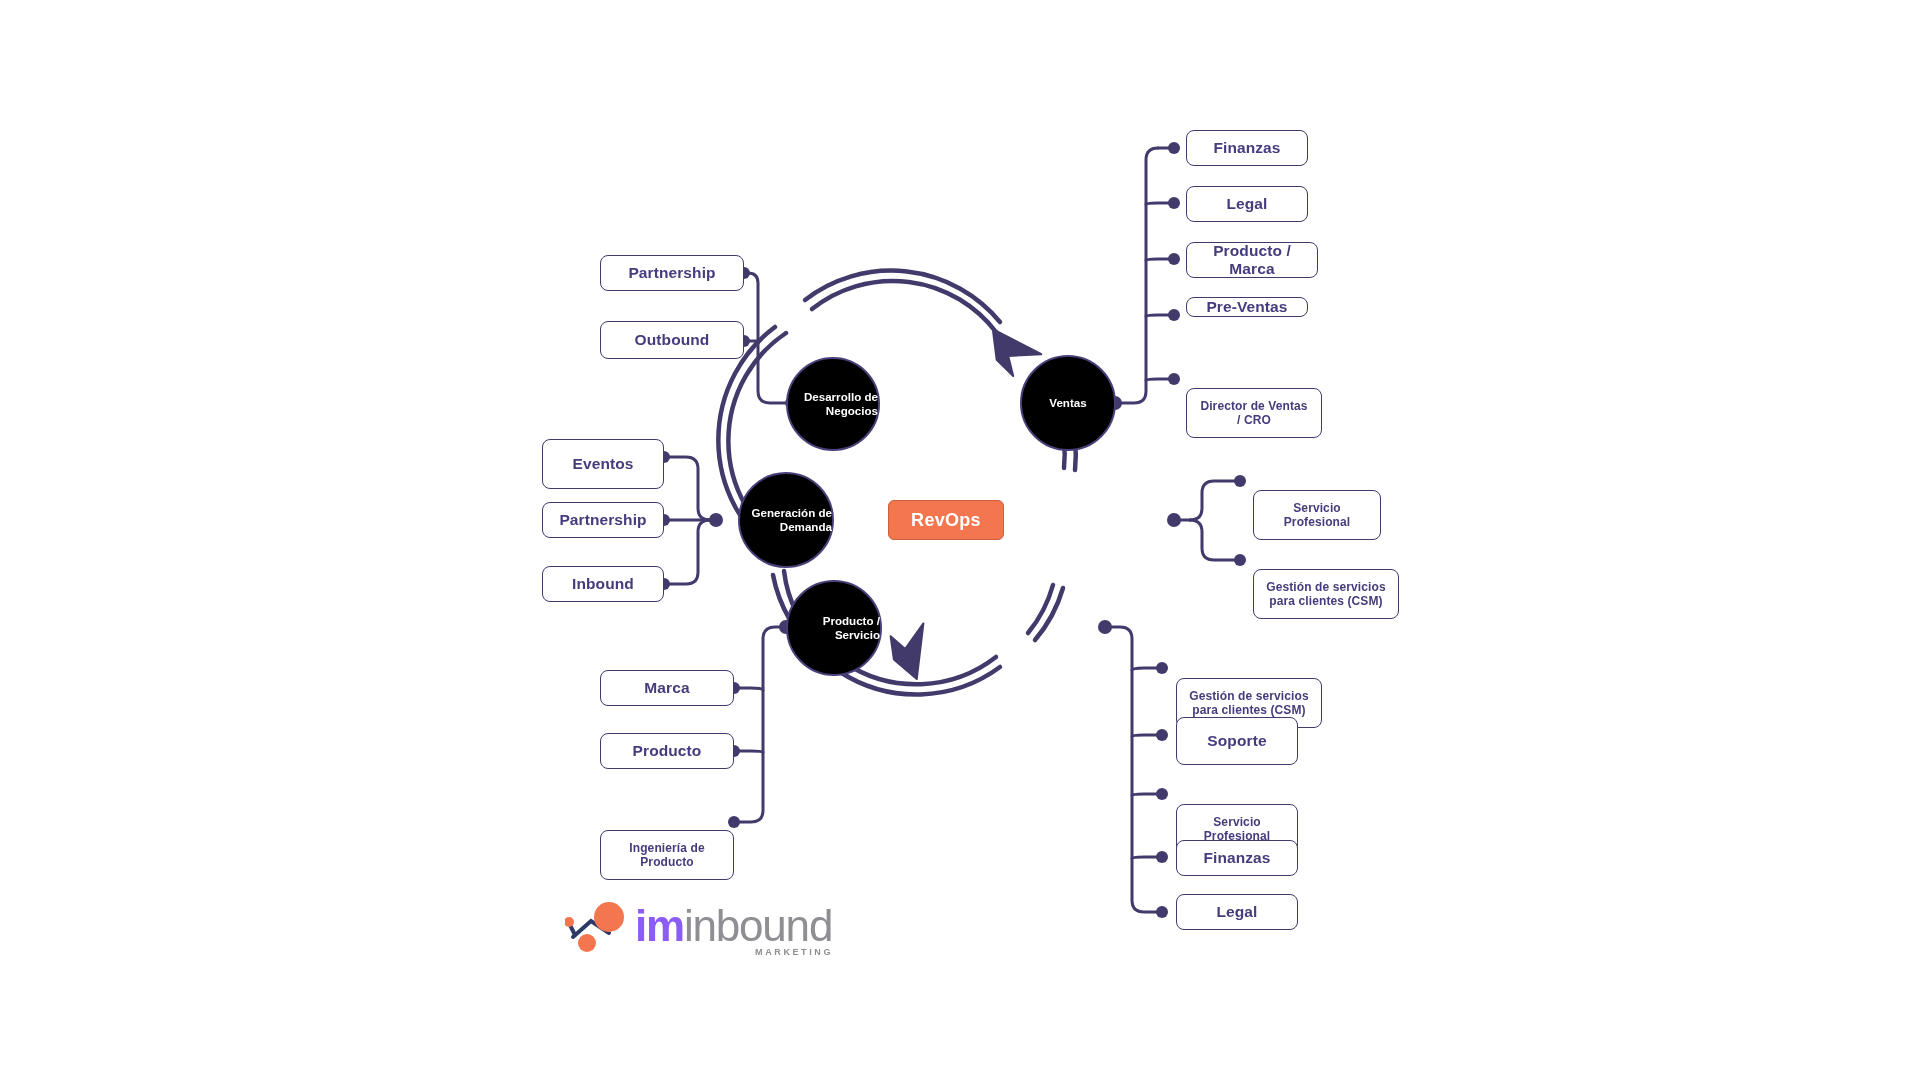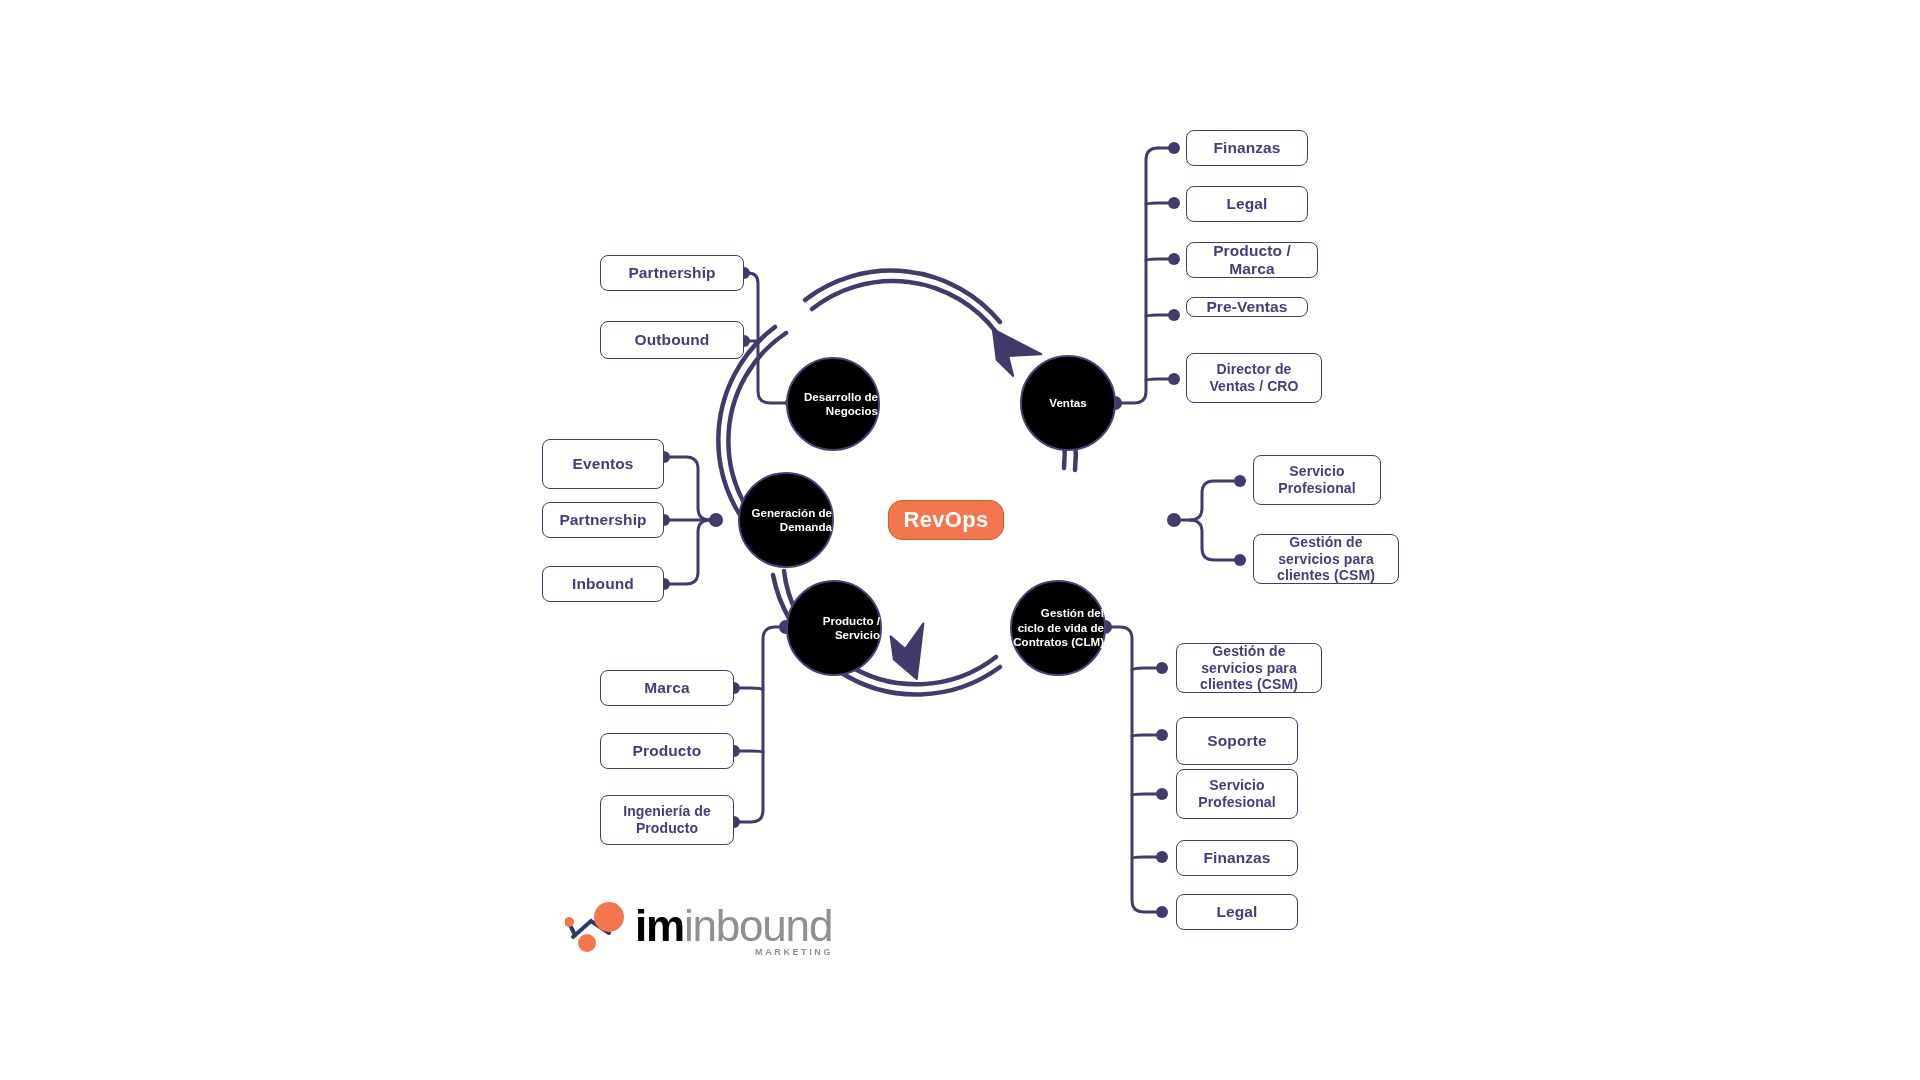--- a/index.html
+++ b/index.html
@@ -24,21 +24,21 @@
     font-weight:bold;
     font-size:15.5px;
     line-height:1.18;
     letter-spacing:.1px;
     display:flex;
     align-items:center;
     justify-content:center;
     text-align:center;
     padding:4px 10px;
   }
-  .pill.two-line{font-size:14px;}
+  .pill.two-line{font-size:12px;margin-top:35px;}
 
   
   .circle{
     position:absolute;
     box-sizing:border-box;
     border-radius:50%;
     background:#000000;
     border:2px solid #4a3f78;
     color:#ffffff;
     font-size:11.6px;
@@ -51,37 +51,37 @@
     z-index:3;
   }
   .circle.big{font-size:11.6px;}
 
   
   #revops{
     position:absolute;
     box-sizing:border-box;
     background:#F4764F;
     border:1.6px solid #c95f3e;
-    border-radius:14px;
+    border-radius:6px;
     color:#ffffff;
     font-weight:bold;
-    font-size:22px;
+    font-size:18px;
     letter-spacing:.3px;
     display:flex;align-items:center;justify-content:center;
     z-index:3;
   }
 
   
   #logo{position:absolute;left:565px;top:895px;width:270px;height:70px;}
   #logo .wordmark{
     position:absolute;left:70px;top:6px;
     font-size:44px;font-weight:bold;letter-spacing:-1.2px;
     white-space:nowrap;
   }
-  #logo .wm-im{color:#000000;}
+  #logo .wm-im{color:#8b5cf6;}
   #logo .wm-inbound{color:#8e8e93;font-weight:normal;}
   #logo .tagline{
     position:absolute;right:2px;top:52px;
     font-size:9px;letter-spacing:2.6px;color:#8e8e93;font-weight:bold;
   }
 </style>
 </head>
 <body>
 
 <div id="stage">
@@ -190,21 +190,20 @@
     <circle cx="1162" cy="912" r="6" fill="#413a6b"></circle>
   </svg>
 
   <div id="revops" style="left:888px;top:500px;width:116px;height:40px;">RevOps</div>
 
   <div class="circle" style="left:786px;top:357px;width:94px;height:94px;">Desarrollo de Negocios</div>
 
   <div class="circle" style="left:1020px;top:355px;width:96px;height:96px;">Ventas</div>
 
 
-  <div class="circle big" style="left:1010px;top:580px;width:96px;height:96px;">Gestión del ciclo de vida de Contratos (CLM)</div>
 
   <div class="circle" style="left:786px;top:580px;width:96px;height:96px;">Producto / Servicio</div>
 
   <div class="circle" style="left:738px;top:472px;width:96px;height:96px;">Generación de Demanda</div>
 
   <div class="pill" style="left:600px;top:255px;width:144px;height:36px;">Partnership</div>
   <div class="pill" style="left:600px;top:321px;width:144px;height:38px;">Outbound</div>
 
   <div class="pill" style="left:542px;top:439px;width:122px;height:50px;">Eventos</div>
   <div class="pill" style="left:542px;top:502px;width:122px;height:36px;">Partnership</div>

